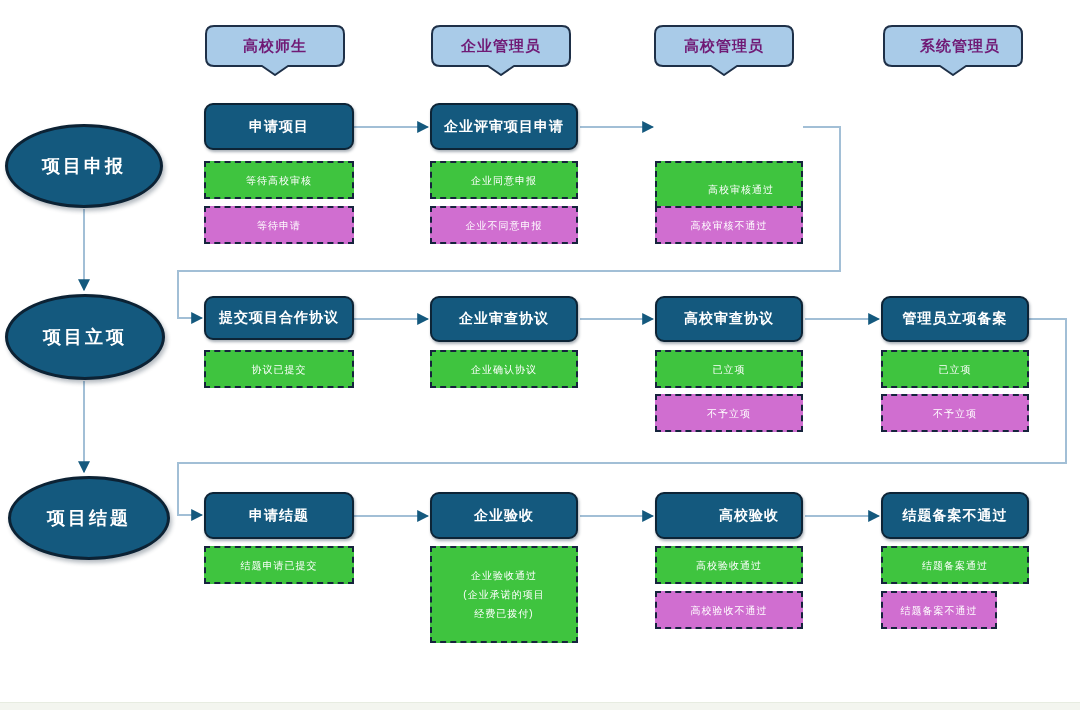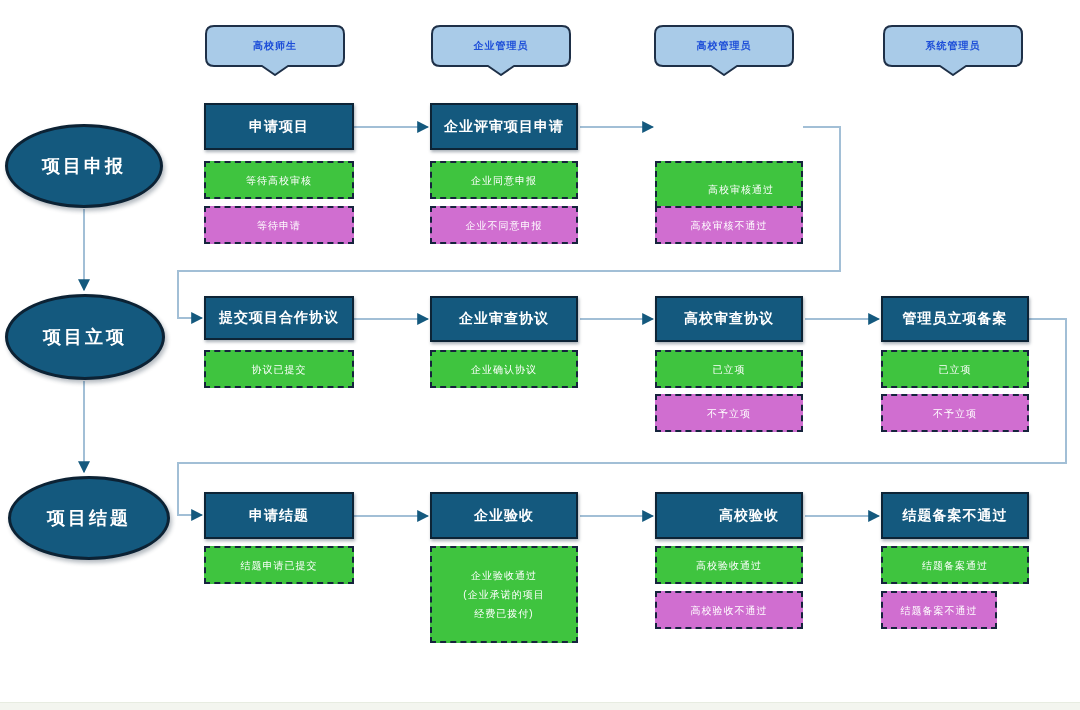--- a/index.html
+++ b/index.html
@@ -1,30 +1,30 @@
 <!DOCTYPE html>
 <html><head>
 <meta charset="utf-8">
 <style>
   html,body{margin:0;padding:0;background:#ffffff;}
   #canvas{position:relative;width:1080px;height:710px;background:#ffffff;overflow:hidden;
           font-family:"Liberation Sans","DejaVu Sans",sans-serif;}
   #connector-layer{position:absolute;left:0;top:0;width:1080px;height:710px;z-index:0;}
-  .action-box{position:absolute;z-index:2;background:#14597e;border:2px solid #0d2436;border-radius:0;
+  .action-box{position:absolute;z-index:2;background:#14597e;border:2px solid #0d2436;border-radius:9px;
     color:#ffffff;font-weight:bold;font-size:14px;letter-spacing:1px;display:flex;align-items:center;
     justify-content:center;box-sizing:border-box;box-shadow:1px 2px 3px rgba(10,30,50,.35);}
   .status{position:absolute;z-index:2;border:2px dashed #16233d;color:#ffffff;font-size:10px;
     letter-spacing:1px;display:flex;align-items:center;justify-content:center;text-align:center;
     box-sizing:border-box;white-space:pre-line;line-height:1.9;}
   .status.green{background:#3fc43f;}
   .status.magenta{background:#d06ed0;}
   .ellipse{position:absolute;z-index:2;background:#14597e;border:3px solid #0c2234;border-radius:50%;
     color:#ffffff;font-weight:bold;font-size:18px;letter-spacing:3px;display:flex;align-items:center;
     justify-content:center;box-sizing:border-box;box-shadow:2px 3px 4px rgba(10,30,50,.3);}
-  .banner-label{position:absolute;z-index:2;color:#1d4ed8;font-weight:bold;font-size:10px;
+  .banner-label{position:absolute;z-index:2;color:#701a75;font-weight:bold;font-size:15px;
     letter-spacing:1px;display:flex;align-items:center;justify-content:center;font-family:Liberation Serif, serif;}
   .footer-strip{position:absolute;left:0;bottom:0;width:1080px;height:7px;background:#f3f5ef;
     border-top:1px solid #e7ece1;z-index:1;}
 </style>
 </head>
 <body>
 
 <div id="canvas">
 
   <svg id="connector-layer" viewBox="0 0 1080 710" xmlns="http://www.w3.org/2000/svg">
@@ -53,21 +53,21 @@
       <polyline points="580,516 653,516" marker-end="url(#arrow)"></polyline>
       <polyline points="805,516 879,516" marker-end="url(#arrow)"></polyline>
       <polyline points="84,209 84,290" marker-end="url(#arrow)"></polyline>
       <polyline points="84,381 84,472" marker-end="url(#arrow)"></polyline>
     </g>
   </svg>
 
   <div class="banner-label" style="left:206px;top:26px;width:138px;height:40px;">高校师生</div>
   <div class="banner-label" style="left:432px;top:26px;width:138px;height:40px;">企业管理员</div>
   <div class="banner-label" style="left:655px;top:26px;width:138px;height:40px;">高校管理员</div>
-  <div class="banner-label" style="left:884px;top:26px;width:138px;height:40px;">系统管理员</div>
+  <div class="banner-label" style="left:884px;top:26px;width:138px;height:40px;padding-left:7px;">系统管理员</div>
 
   <div class="ellipse" style="left:5px;top:124px;width:158px;height:84px;">项目申报</div>
   <div class="ellipse" style="left:5px;top:294px;width:160px;height:86px;">项目立项</div>
   <div class="ellipse" style="left:8px;top:476px;width:162px;height:84px;">项目结题</div>
 
   <div class="action-box" style="left:204px;top:103px;width:150px;height:47px;">申请项目</div>
   <div class="status green" style="left:204px;top:161px;width:150px;height:38px;">等待高校审核</div>
   <div class="status magenta" style="left:204px;top:206px;width:150px;height:38px;">等待申请</div>
 
   <div class="action-box" style="left:430px;top:103px;width:148px;height:47px;">企业评审项目申请</div>

